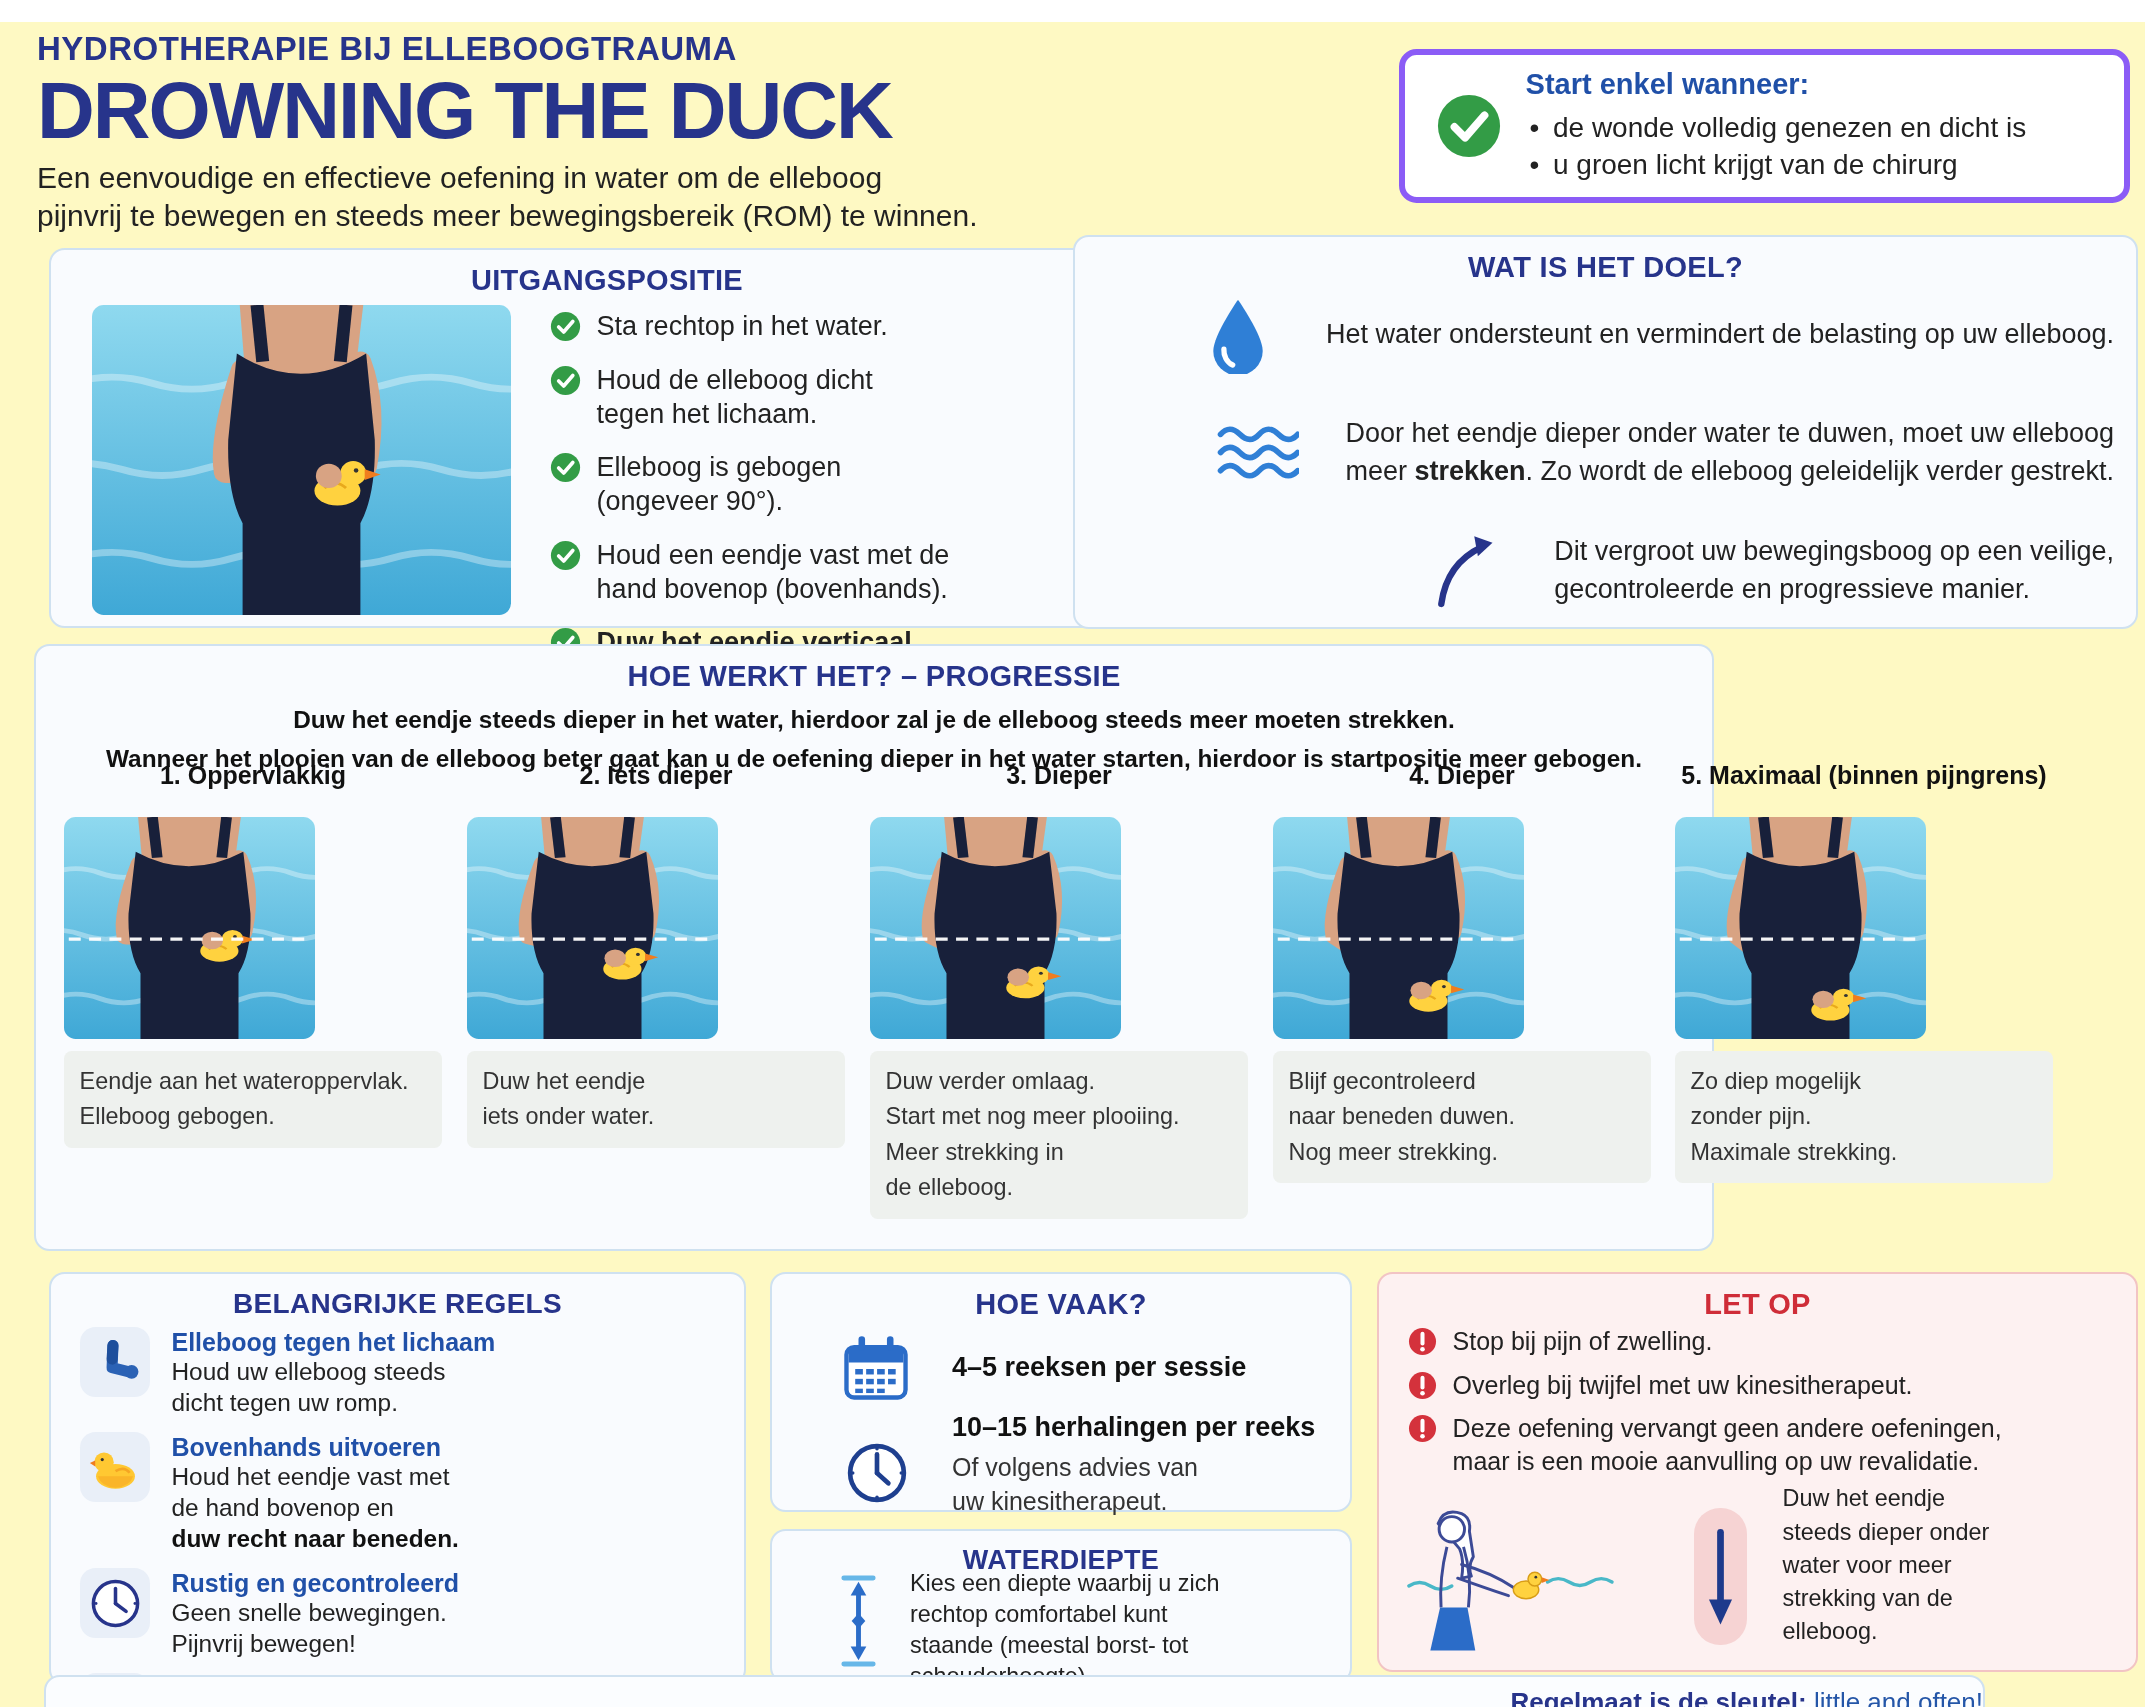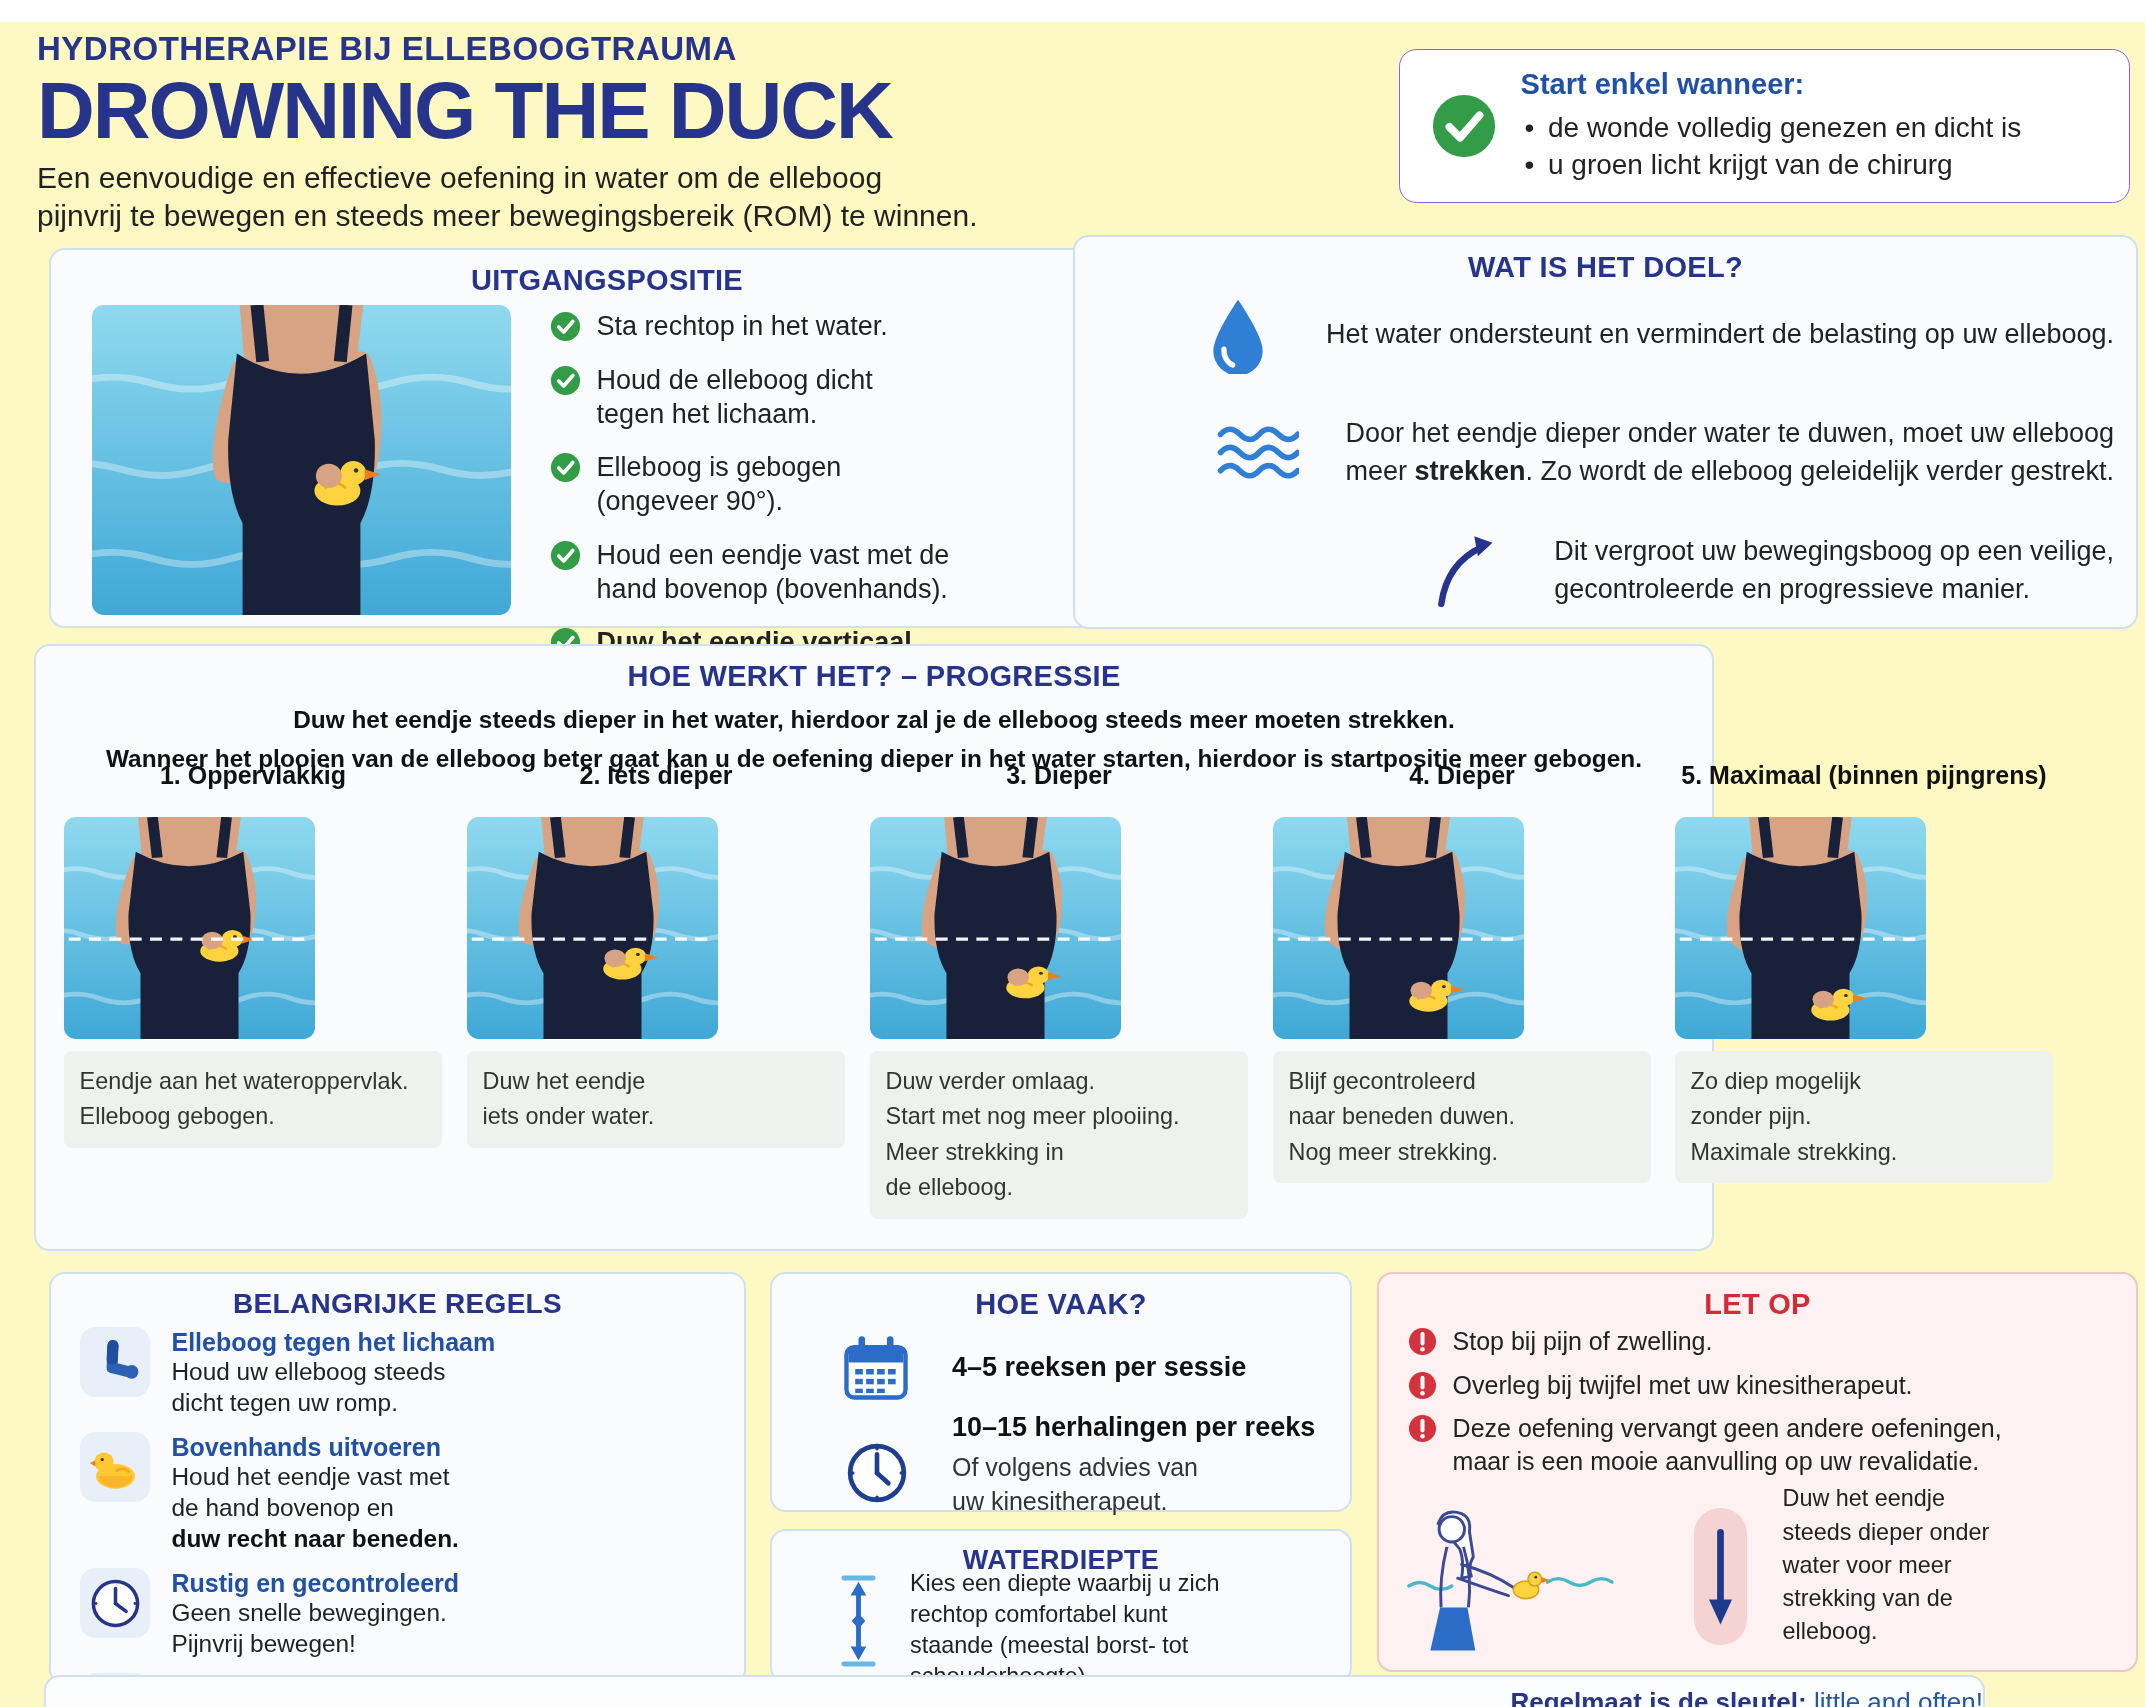--- a/index.html
+++ b/index.html
@@ -8,21 +8,21 @@
   .pre{white-space:pre-line;}
 
   
   .header{position:absolute;left:37px;top:7.8px;width:1326px;}
   .kicker{font-size:33px;font-weight:bold;color:#27348b;letter-spacing:0.5px;}
   .big-title{font-size:80px;font-weight:bold;color:#27348b;letter-spacing:-2px;line-height:1.02;margin:2px 0 7.8px 0;}
   .subtitle{font-size:30px;color:#222;line-height:1.25;}
 
   
   .start-box{position:absolute;left:1399px;top:27px;width:731px;height:154px;background:#fff;
-             border:1px solid #8b5cf6;border-radius:17.6px;display:flex;align-items:center;box-sizing:border-box;padding:0 19.5px;}
+             border:6px solid #8b5cf6;border-radius:17.6px;display:flex;align-items:center;box-sizing:border-box;padding:0 19.5px;}
   .check-big{width:66px;height:66px;flex:0 0 66px;margin:0 23.4px 0 11.7px;}
   .start-text{flex:1;}
   .start-title{font-size:29px;font-weight:bold;color:#2050a8;margin-bottom:7.8px;}
   .start-item{font-size:28px;color:#222;line-height:1.35;display:flex;}
   .start-item::before{content:"•";margin:0 13.7px 0 3.9px;color:#222;}
 
   
   .panel{position:absolute;background:#f9fbfe;border:2px solid #cfe1f0;border-radius:15.6px;box-sizing:border-box;}
   .panel h2{margin:13.7px 0 0 0;text-align:center;font-size:29px;color:#27348b;letter-spacing:0.3px;}
 

